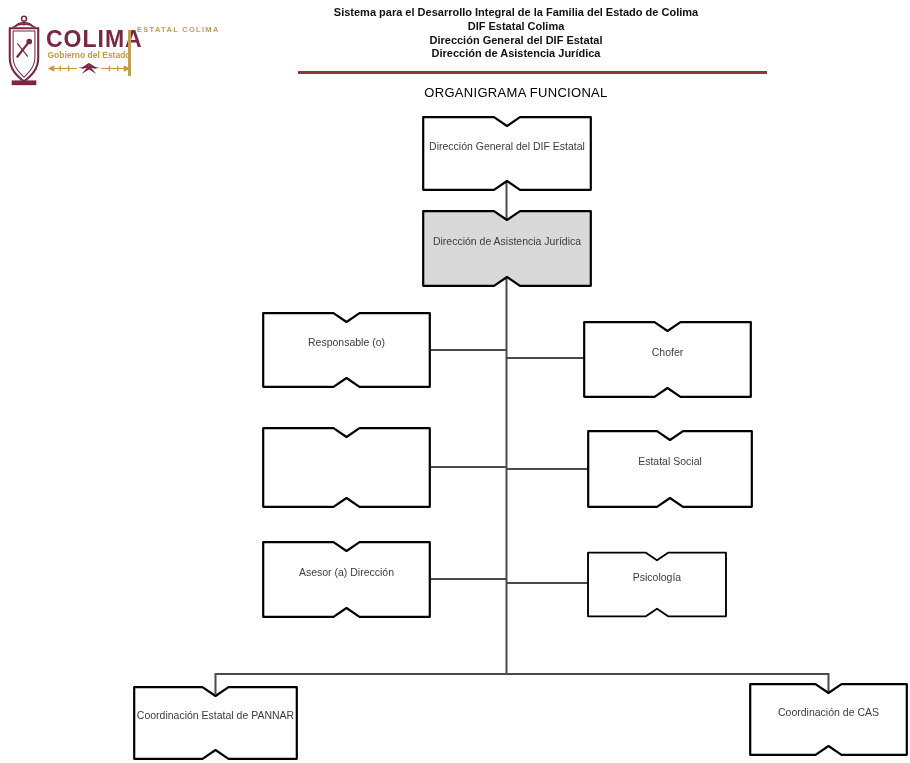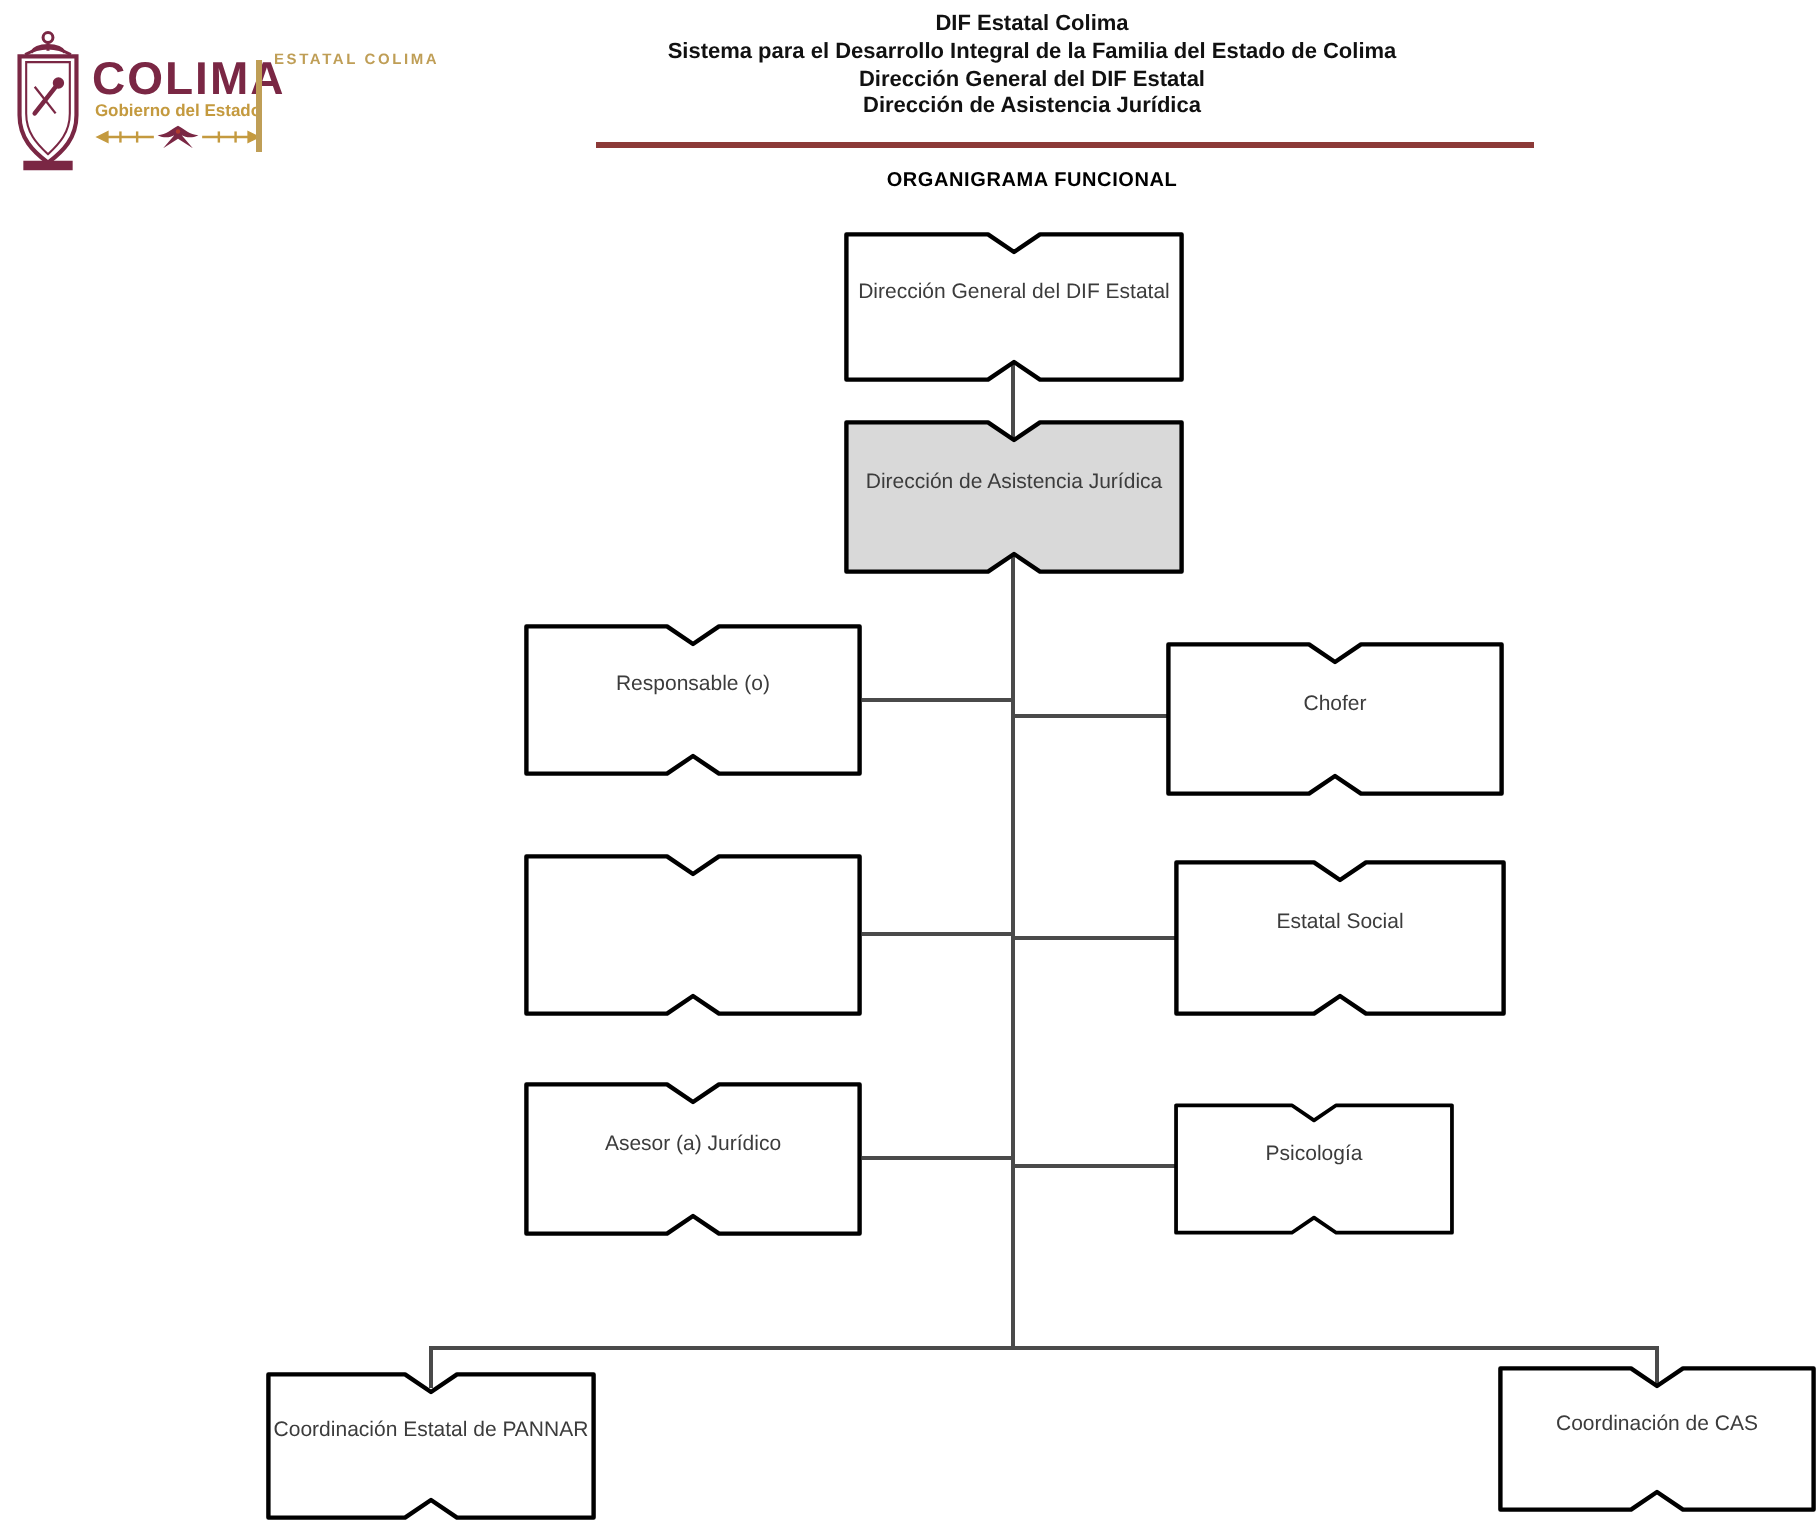--- a/index.html
+++ b/index.html
@@ -28,21 +28,21 @@
   .logo-divider{position:absolute;left:128px;top:30px;width:2.5px;height:46px;background:var(--gold);}
   .dif-block{position:absolute;left:137px;top:24px;width:78px;text-align:center;}
   .dif-word{font-size:36px;font-weight:bold;letter-spacing:1px;color:var(--gold);line-height:38px;}
   .dif-sub{font-size:7.5px;font-weight:bold;letter-spacing:1.3px;color:var(--gold);line-height:9px;margin-top:1px;white-space:nowrap;}
 
   
   .titles{position:absolute;left:265px;top:6px;width:502px;text-align:center;color:#111;}
   .titles .tline{font-size:11px;font-weight:bold;line-height:13.8px;white-space:nowrap;}
   .header-rule{position:absolute;left:298px;top:71px;width:469px;height:3px;background:var(--rule);}
   .section-title{position:absolute;left:265px;top:85px;width:502px;text-align:center;
-                 font-size:10px;font-weight:bold;letter-spacing:.3px;color:#000;white-space:nowrap;}
+                 font-size:13px;font-weight:normal;letter-spacing:.3px;color:#000;white-space:nowrap;}
 
   
   .wires{position:absolute;left:0;top:0;z-index:1;}
   .wires line,.wires polyline{stroke:var(--connector);stroke-width:2;fill:none;}
   .node{position:absolute;z-index:2;}
   .node .shape{position:absolute;left:0;top:0;width:100%;height:100%;overflow:visible;}
   .node .shape polygon{fill:var(--node_fill);stroke:var(--node_border);stroke-width:2.2;stroke-linejoin:round;}
   .node.highlight .shape polygon{fill:var(--node_highlight_fill);}
   .nlabel{position:absolute;left:2px;right:2px;top:0;bottom:14px;display:flex;align-items:center;justify-content:center;
           text-align:center;font-size:10.5px;line-height:1.25;color:var(--node_text);}
@@ -85,22 +85,22 @@
         <circle cx="44" cy="4" r="1.2" fill="#b03a2e"></circle>
       </svg>
     </div>
     <div class="logo-divider"></div>
     <div class="dif-block">
       <div class="dif-sub">ESTATAL COLIMA</div>
     </div>
   </div>
 
   <div class="titles">
+    <div class="tline">Sistema para el Desarrollo Integral de la Familia del Estado de Colima</div>
     <div class="tline">DIF Estatal Colima</div>
-    <div class="tline">Sistema para el Desarrollo Integral de la Familia del Estado de Colima</div>
     <div class="tline">Dirección General del DIF Estatal</div>
     <div class="tline">Dirección de Asistencia Jurídica</div>
   </div>
   <div class="header-rule"></div>
   <div class="section-title">ORGANIGRAMA FUNCIONAL</div>
 
   <svg class="wires" width="910" height="763">
     <line x1="506.5" y1="180" x2="506.5" y2="222"></line>
     <line x1="506.5" y1="276" x2="506.5" y2="675"></line>
     <line x1="431" y1="350" x2="507" y2="350"></line>
@@ -145,21 +145,21 @@
     <div class="node" style="left:587px;top:430px;width:166px;height:78px">
       <svg class="shape" viewBox="0 0 166 78">
           <polygon points="1.2,1.2 70,1.2 83,10 96,1.2 164.8,1.2 164.8,76.8 96,76.8 83,68 70,76.8 1.2,76.8"></polygon>
         </svg>
       <div class="nlabel">Estatal Social</div>
     </div>
     <div class="node" style="left:262px;top:541px;width:169px;height:77px">
       <svg class="shape" viewBox="0 0 169 77">
           <polygon points="1.2,1.2 71.5,1.2 84.5,10 97.5,1.2 167.8,1.2 167.8,75.8 97.5,75.8 84.5,67 71.5,75.8 1.2,75.8"></polygon>
         </svg>
-      <div class="nlabel">Asesor (a) Jurídico</div>
+      <div class="nlabel">Asesor (a) Dirección</div>
     </div>
     <div class="node" style="left:587px;top:546px;width:140px;height:77px">
       <svg class="shape" viewBox="0 0 164 77">
           <polygon points="1.2,1.2 69,1.2 82,10 95,1.2 162.8,1.2 162.8,75.8 95,75.8 82,67 69,75.8 1.2,75.8"></polygon>
         </svg>
       <div class="nlabel">Psicología</div>
     </div>
     <div class="node" style="left:133px;top:686px;width:165px;height:74px">
       <svg class="shape" viewBox="0 0 165 74">
           <polygon points="1.2,1.2 69.5,1.2 82.5,10 95.5,1.2 163.8,1.2 163.8,72.8 95.5,72.8 82.5,64 69.5,72.8 1.2,72.8"></polygon>

